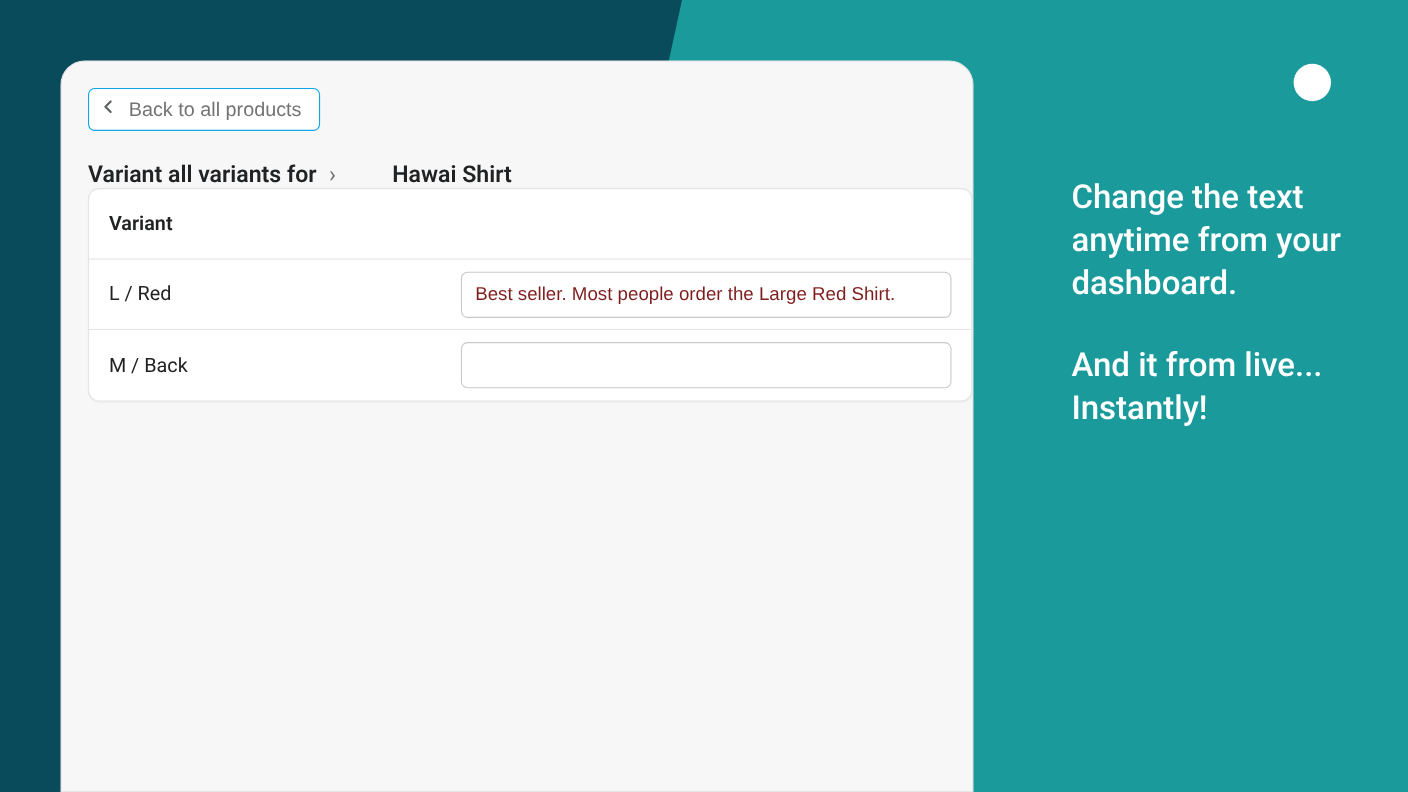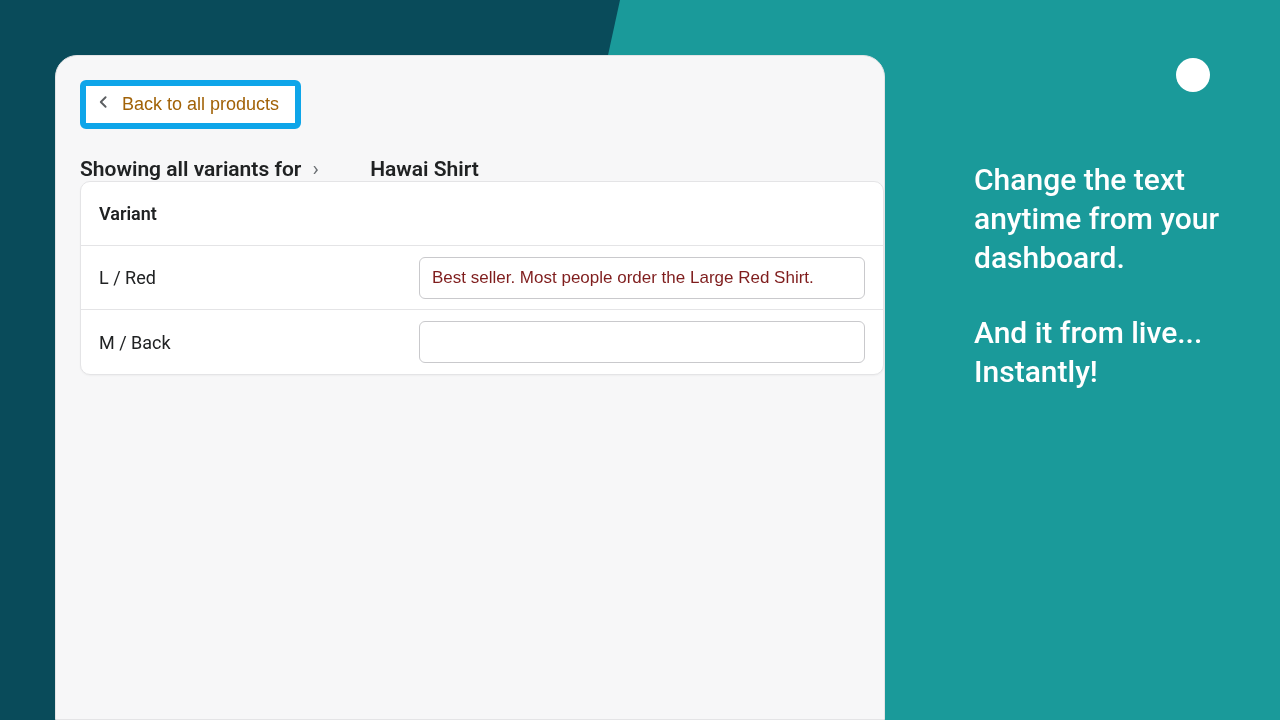--- a/index.html
+++ b/index.html
@@ -43,25 +43,25 @@
       border-top-right-radius: 22px;
       border: 1px solid #e4e4e6;
       padding: 24px 0 0 24px;
       overflow: hidden;
     }
     
     .back-btn {
       display: inline-flex;
       gap: 10px;
       background: #fff;
-      border: 6px solid #0ea5e9;
+      border: 1px solid #0ea5e9;
       border-radius: 6px;
       padding: 8px 16px 8px 10px;
       font-size: 18px;
-      color: #a16207;
+      color: #737373;
       cursor: pointer;
     }
     .back-btn svg { width: 16px; height: 16px; }
     
     .heading {
       margin-top: 28px;
       font-size: 21px;
       font-weight: 600;
       color: #202223;
     }
@@ -120,21 +120,21 @@
     <button class="back-btn">
       <span>
         <svg viewBox="0 0 20 20" fill="none" stroke="#5c5f62" stroke-width="2.4" stroke-linecap="round" stroke-linejoin="round">
             <polyline points="12,4 6,10 12,16"></polyline>
           </svg>
       </span>
       <span>Back to all products</span>
     </button>
 
     <h2 class="heading">
-      <span>Showing all variants for</span>
+      <span>Variant all variants for</span>
       <span class="chev">›</span>
       <span class="prod">Hawai Shirt</span>
     </h2>
 
     <div class="table">
       <div class="trow header">
         <div class="col-variant">Variant</div>
       </div>
       <div class="trow">
         <div class="col-variant">L / Red</div>

